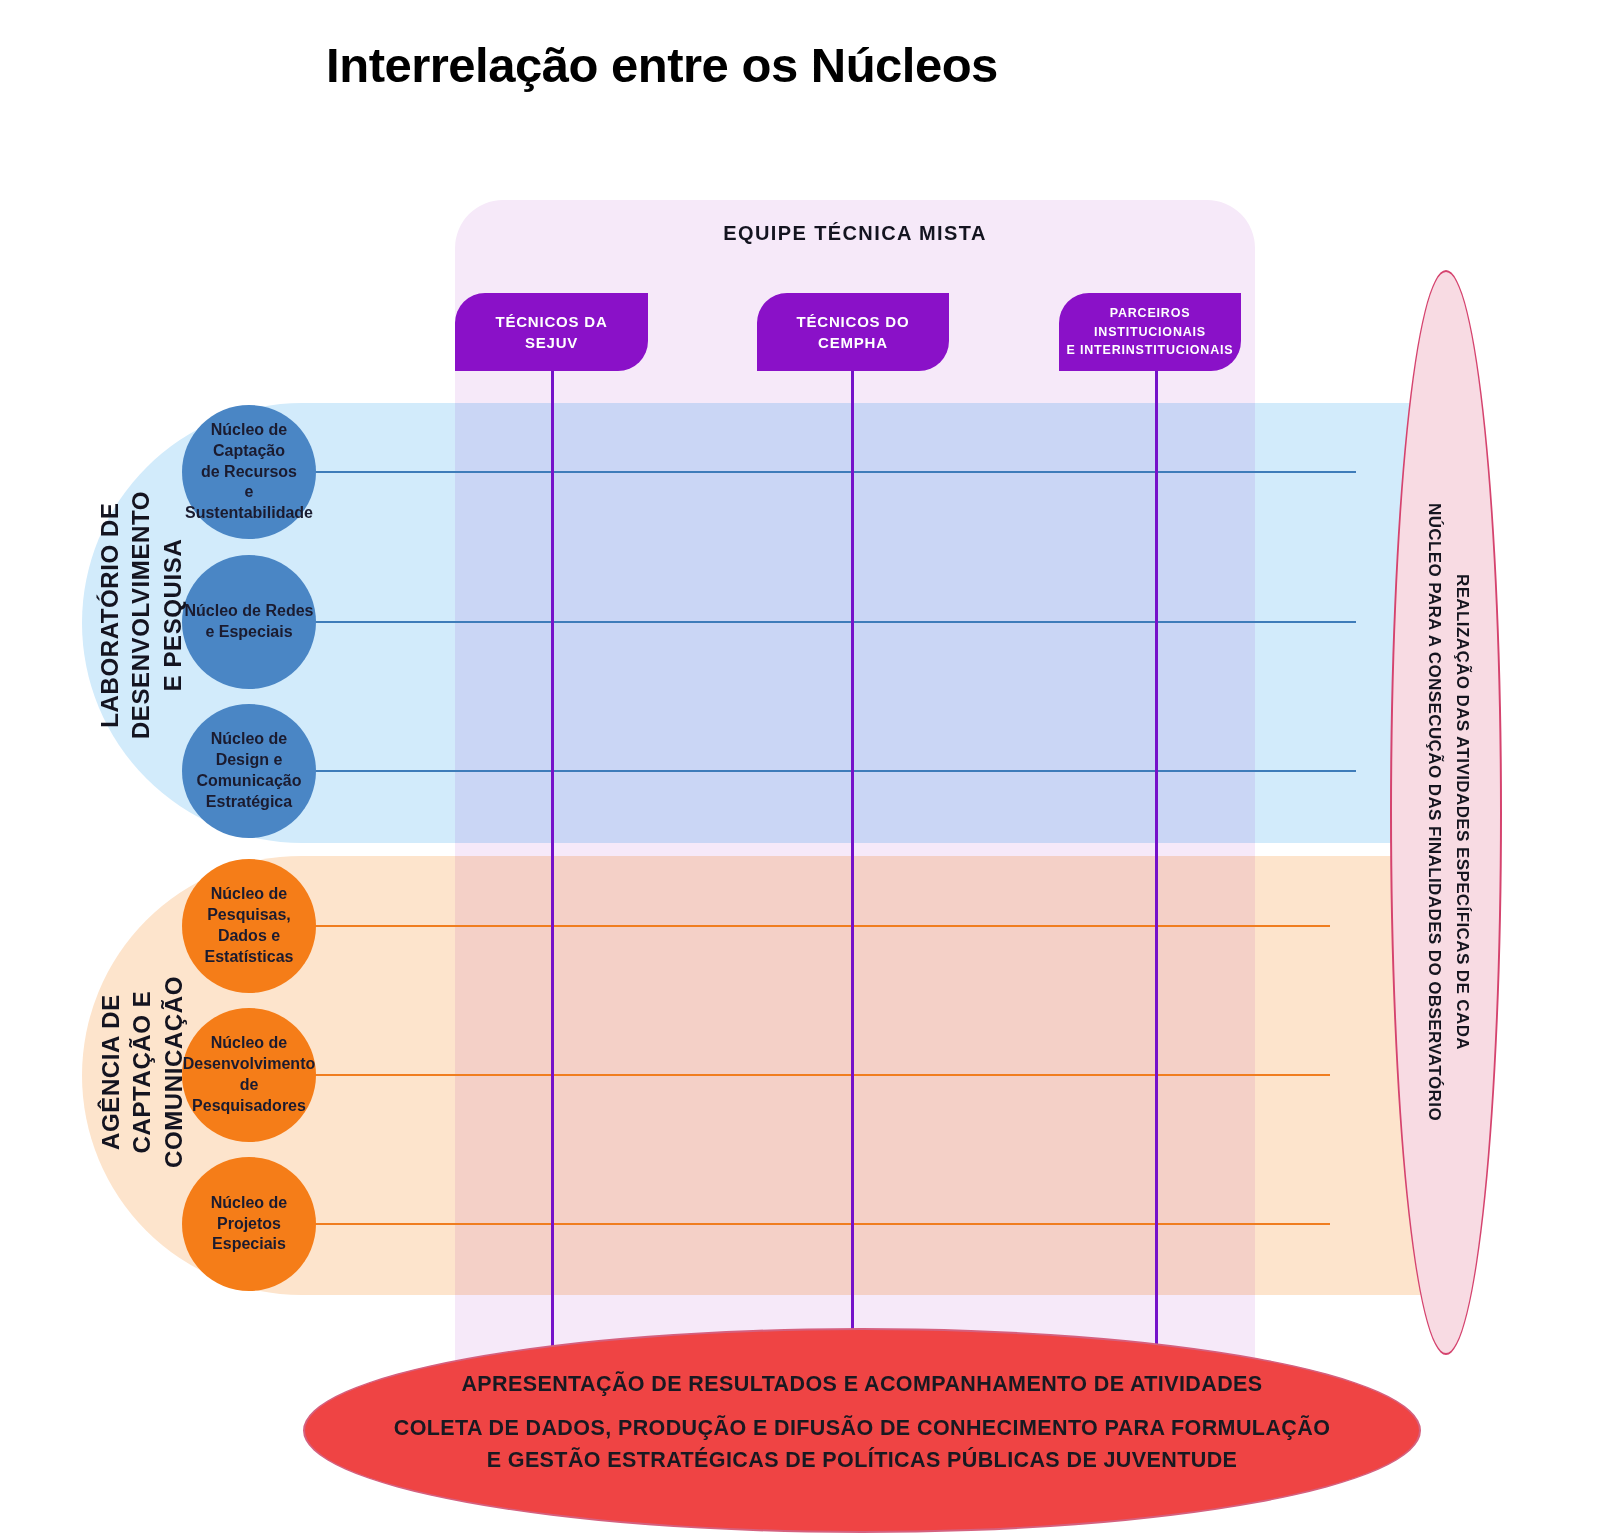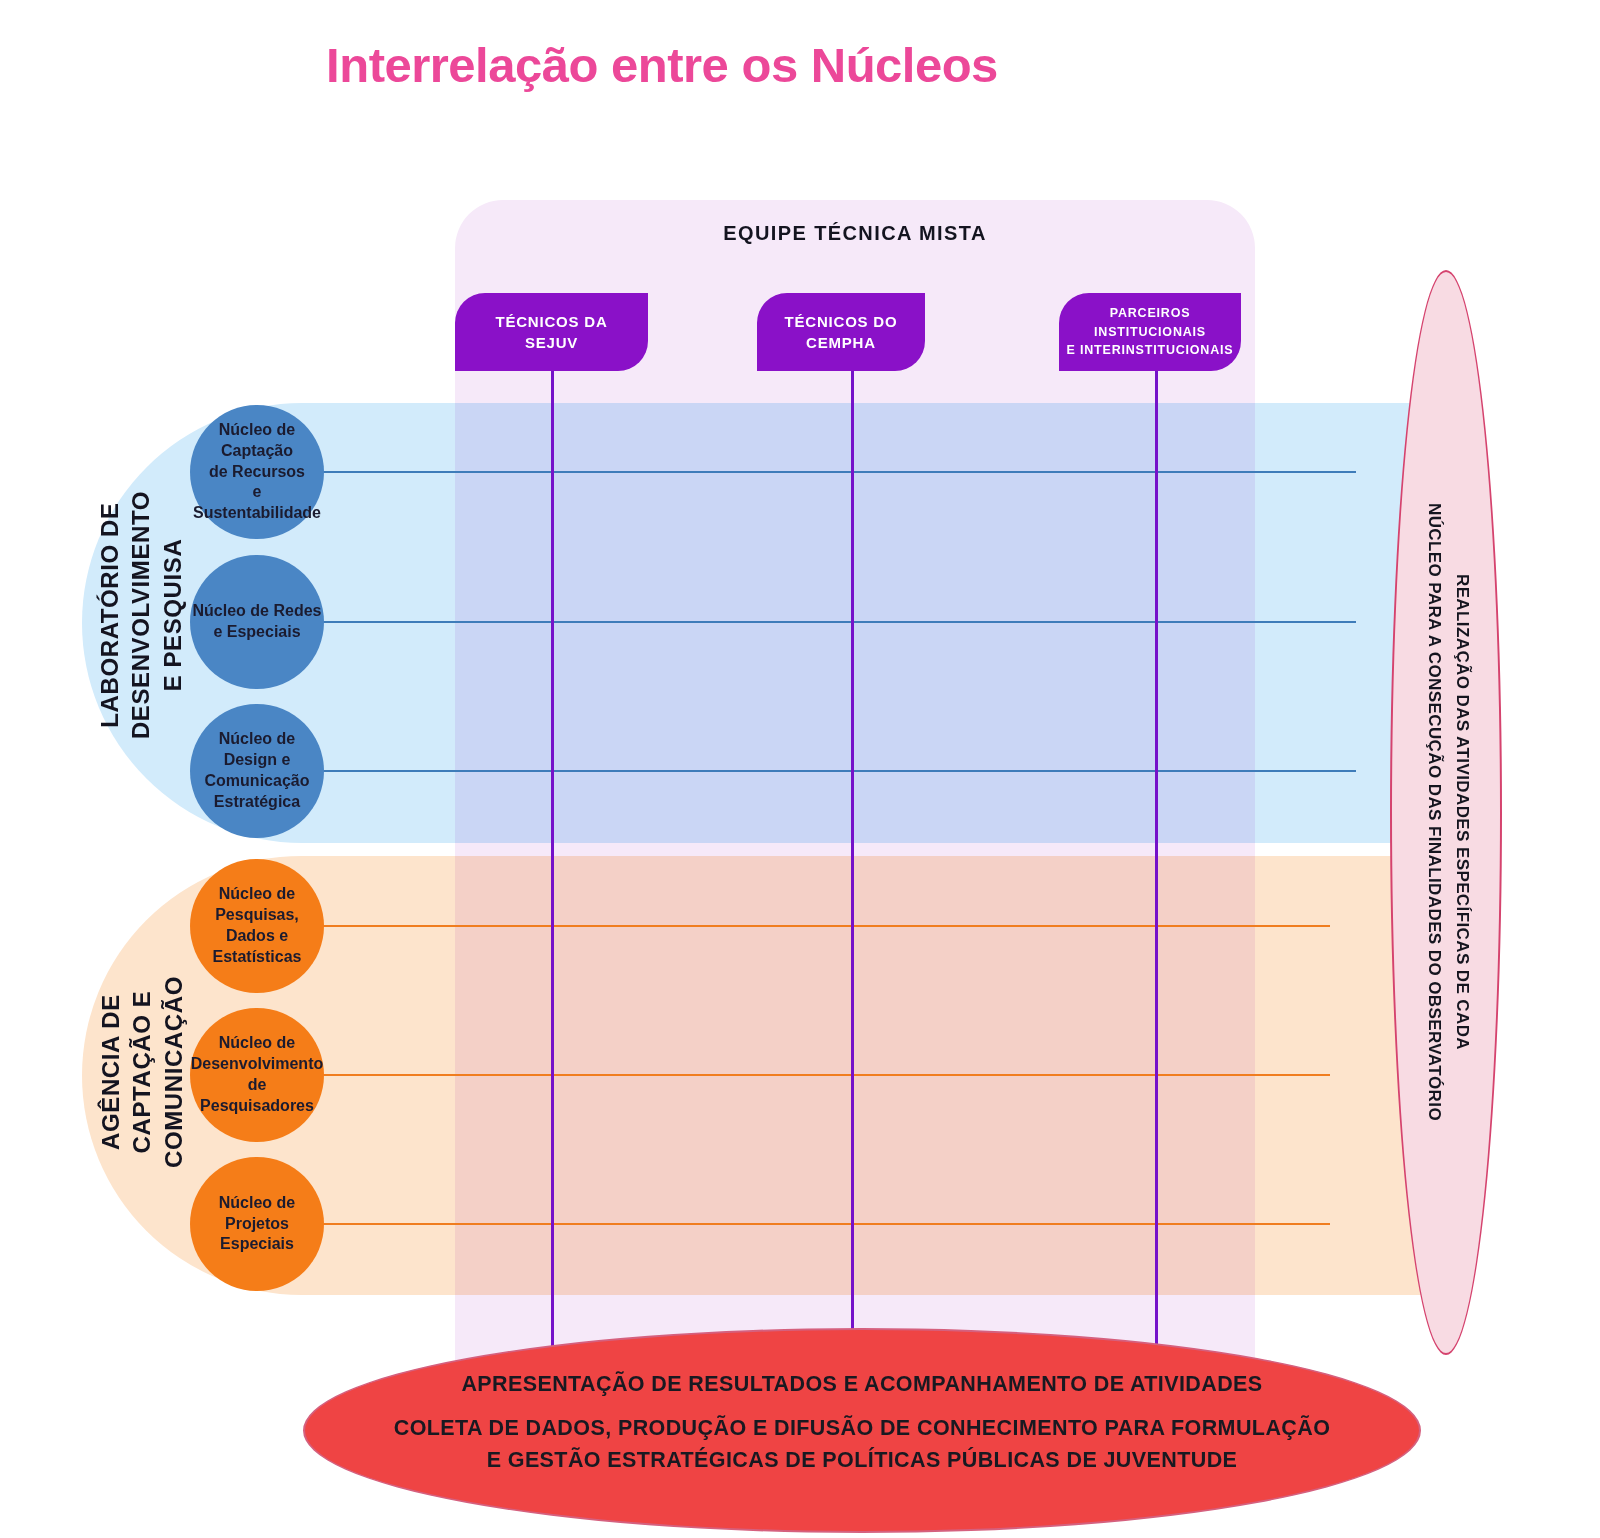--- a/index.html
+++ b/index.html
@@ -5,21 +5,21 @@
   html,body{margin:0;padding:0;background:#ffffff;}
   .canvas{
     position:relative;width:1600px;height:1538px;overflow:hidden;
     background:#ffffff;
     font-family:"Liberation Sans","DejaVu Sans",sans-serif;
   }
   .abs{position:absolute;}
   
   .title{
     left:0;top:34px;width:1324px;text-align:center;
-    font-size:49px;font-weight:bold;color:#ec4899;line-height:1.28;
+    font-size:49px;font-weight:bold;color:#000000;line-height:1.28;
     letter-spacing:-0.5px;
   }
   
   .column{
     left:455px;top:200px;width:800px;height:1170px;
     background:#f6e9f9;border-radius:48px 48px 0 0;
   }
   .equipe-header{
     left:455px;top:222px;width:800px;text-align:center;
     font-size:20px;font-weight:bold;letter-spacing:1.4px;color:#141420;
@@ -38,21 +38,21 @@
   .band{mix-blend-mode:multiply;border-radius:220px 0 0 220px;left:82px;width:1363px;}
   .band.blue{top:403px;height:440px;background:#d2ebfb;}
   .band.orange{top:856px;height:439px;background:#fde4cc;}
   
   .hline{height:2.2px;left:258px;}
   .hline.blue{width:1098px;background:#3e7cb9;}
   .hline.orange{width:1072px;background:#f07d1f;}
   .vline{width:2.6px;top:371px;height:980px;background:#7512c9;}
   
   .circle{
-    width:134px;height:134px;border-radius:50%;left:190px;
+    width:134px;height:134px;border-radius:50%;left:182px;
     display:flex;align-items:center;justify-content:center;text-align:center;
     font-weight:bold;color:#1b1b2f;font-size:16px;line-height:1.3;
   }
   .circle span{white-space:pre-line;width:185px;}
   .circle.blue{background:#4a86c5;}
   .circle.orange{background:#f57d18;}
   
   .side-label{
     width:380px;height:110px;text-align:center;
     transform:rotate(-90deg);
@@ -103,21 +103,21 @@
   <div class="abs vline" style="left:551px;"></div>
   <div class="abs vline" style="left:851px;"></div>
   <div class="abs vline" style="left:1155px;"></div>
 
   <div class="abs pbox" style="left:455px;width:193px;">
     <span>TÉCNICOS DA
 SEJUV</span>
   </div>
 
   <div class="abs equipe-header">EQUIPE TÉCNICA MISTA</div>
-  <div class="abs pbox" style="left:757px;width:168px;">
+  <div class="abs pbox" style="left:757px;width:192px;">
     <span>TÉCNICOS DO
 CEMPHA</span>
   </div>
   <div class="abs pbox small" style="left:1059px;width:182px;">
     <span>PARCEIROS
 INSTITUCIONAIS
 E INTERINSTITUCIONAIS</span>
   </div>
 
   <div class="abs circle blue" style="top:405px;">

